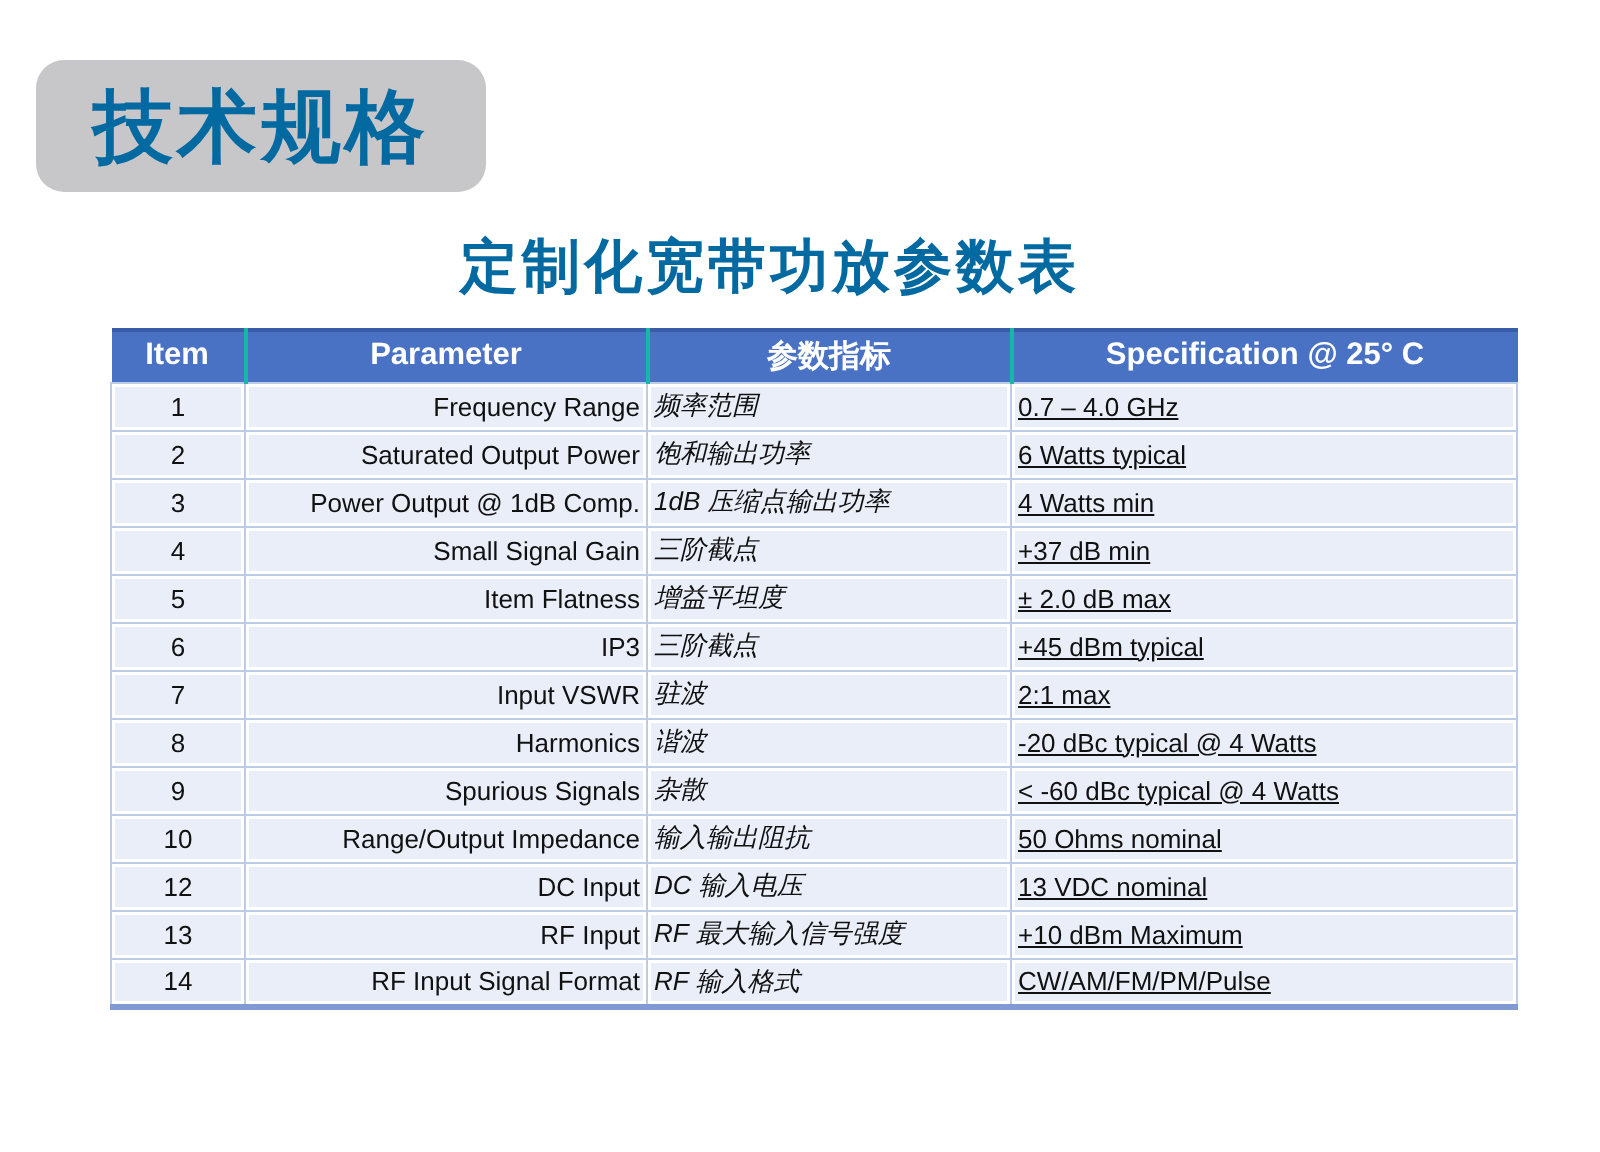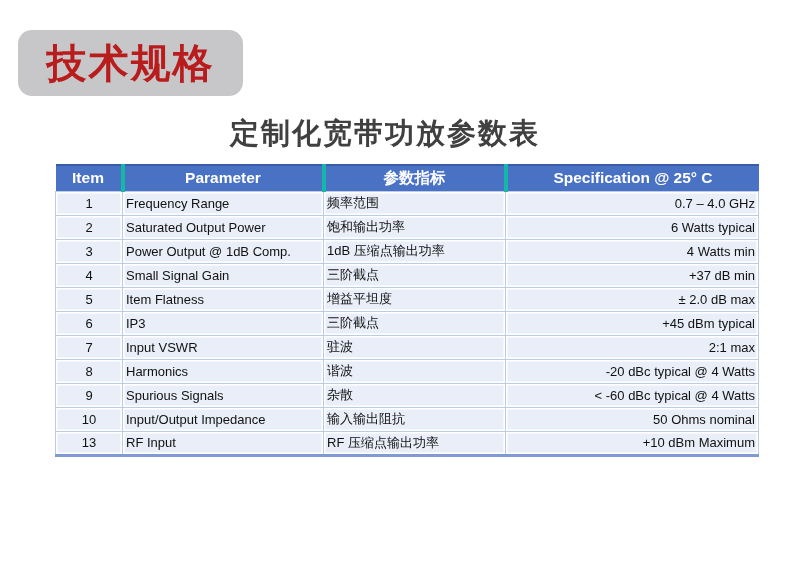--- a/index.html
+++ b/index.html
@@ -23,64 +23,64 @@
     overflow:hidden;
   }
   .badge{
     position:absolute;left:18px;top:30px;
     width:225px;height:66px;
     background:var(--badge-bg);
     border-radius:14px;
     display:flex;align-items:center;justify-content:center;
     font-size:40px;font-weight:bold;
     letter-spacing:2px;
-    color:#b91c1c;
+    color:#0369a1;
   }
   .subtitle{
     position:absolute;left:55px;top:114px;width:660px;
     text-align:center;
     font-size:29px;font-weight:bold;
     letter-spacing:2px;
-    color:#404040;
+    color:#0369a1;
   }
   .spec-table-wrap{
     position:absolute;left:55px;top:164px;
   }
   table.spec{
     border-collapse:collapse;
     table-layout:fixed;
     width:703px;
     border-bottom:3px solid var(--bottom-bar);
   }
   table.spec th{
     background:var(--header-bg);
     border-top:2px solid var(--header-top);
-    border-right:4px solid #14b8a6;
+    border-right:2px solid #14b8a6;
     color:var(--header-text);
     font-size:15.5px;font-weight:bold;
     height:26px;
     text-align:center;
     padding:0 2px;
   }
   table.spec th:last-child{border-right:none;}
   table.spec td{
     background:var(--row-bg);
     border:1px solid var(--grid-line);
     box-shadow:inset 0 1.5px 0 #FFFFFF, inset 0 -1.5px 0 #FFFFFF,
                inset 1.5px 0 0 #FFFFFF, inset -1.5px 0 0 #FFFFFF;
     height:24px;
     font-size:13px;
     padding:0 3px;
     white-space:nowrap;
     overflow:hidden;
   }
   td.c-item{text-align:center;}
-  td.c-param{text-align:left;padding-left:6px;}
-  td.c-cn{text-align:left;padding-left:4px;font-size:13.5px;}
-  td.c-spec{text-align:right;}
+  td.c-param{text-align:right;padding-left:6px;}
+  td.c-cn{text-align:left;padding-left:4px;font-size:13.5px;font-style:italic;}
+  td.c-spec{text-align:left;text-decoration:underline;}
 </style>
 </head>
 <body>
 
 <div class="badge">
   <span>技术规格</span>
 </div>
 
 <div class="subtitle">定制化宽带功放参数表</div>
 
@@ -159,30 +159,42 @@
 
   <tr>
     <td class="c-item">9</td>
     <td class="c-param">Spurious Signals</td>
     <td class="c-cn">杂散</td>
     <td class="c-spec">&lt; -60 dBc typical @ 4 Watts</td>
   </tr>
 
   <tr>
     <td class="c-item">10</td>
-    <td class="c-param">Input/Output Impedance</td>
+    <td class="c-param">Range/Output Impedance</td>
     <td class="c-cn">输入输出阻抗</td>
     <td class="c-spec">50 Ohms nominal</td>
   </tr>
 
 
+  <tr>
+    <td class="c-item">12</td>
+    <td class="c-param">DC Input</td>
+    <td class="c-cn">DC 输入电压</td>
+    <td class="c-spec">13 VDC nominal</td>
+  </tr>
 
   <tr>
     <td class="c-item">13</td>
     <td class="c-param">RF Input</td>
-    <td class="c-cn">RF 压缩点输出功率</td>
+    <td class="c-cn">RF 最大输入信号强度</td>
     <td class="c-spec">+10 dBm Maximum</td>
   </tr>
 
+  <tr>
+    <td class="c-item">14</td>
+    <td class="c-param">RF Input Signal Format</td>
+    <td class="c-cn">RF 输入格式</td>
+    <td class="c-spec">CW/AM/FM/PM/Pulse</td>
+  </tr>
 
 </tbody>
   </table>
 </div>
 
 </body></html>

